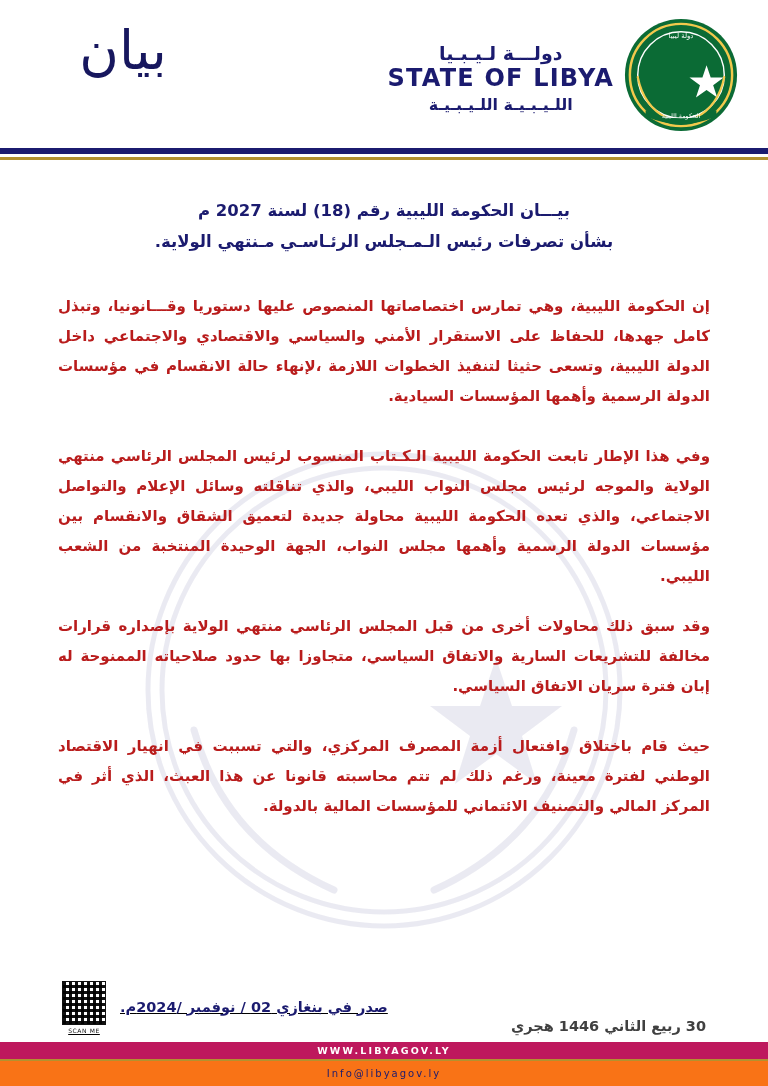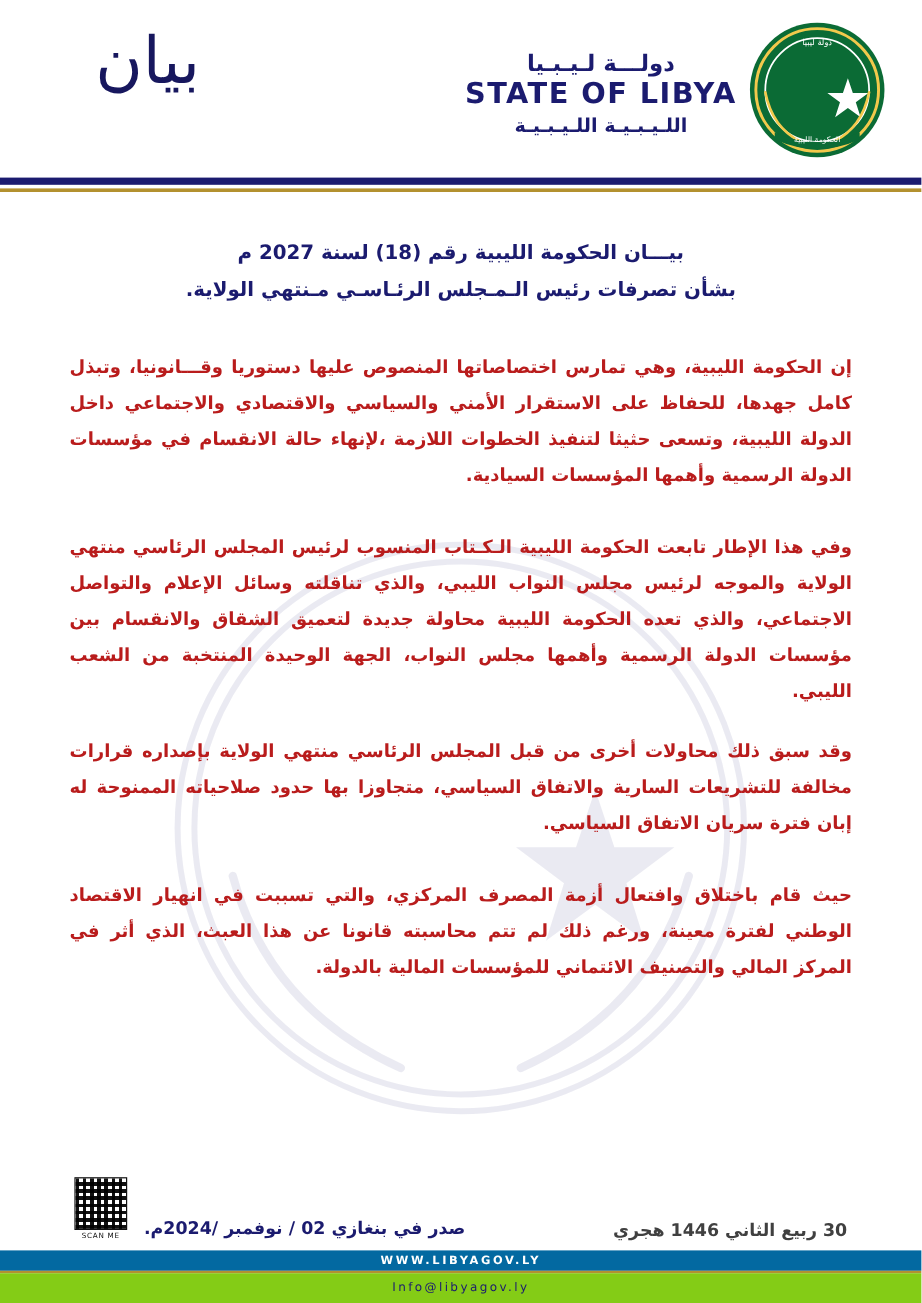--- a/index.html
+++ b/index.html
@@ -155,22 +155,23 @@
     justify-content: space-between;
     padding: 0 62px;
   }
   .hijri {
     color: #404040;
     font-weight: bold;
     font-size: 14.5px;
   }
   .issued-wrap {
     display: flex;
-    align-items: flex-end;
+    align-items: center;
     gap: 14px;
+    text-decoration: underline;
   }
   .issued {
     color: #1b1b6f;
     font-weight: bold;
     font-size: 14.5px;
     padding-bottom: 2px;
   }
   .qr-block { text-align: center; }
   .qr {
     width: 44px;
@@ -191,42 +192,42 @@
 
   
   .footer-bar {
     position: absolute;
     left: 0; right: 0; bottom: 0;
     z-index: 3;
     height: 44px;
   }
   .footer-navy {
     height: 17px;
-    background: #0369a1;
+    background: #be185d;
     display: flex;
     align-items: center;
     justify-content: center;
   }
   .footer-navy span {
     color: #fff;
     font-size: 9.5px;
     font-weight: bold;
     letter-spacing: 2.2px;
     direction: ltr;
   }
   .footer-gold {
     height: 2px;
     background: #b3912f;
   }
   .footer-email {
     height: 25px;
     display: flex;
     align-items: center;
     justify-content: center;
-    background: #84cc16;
+    background: #f97316;
   }
   .footer-email span {
     color: #1b1b6f;
     font-size: 10px;
     letter-spacing: 2px;
     direction: ltr;
   }
 </style>
 </head>
 <body>

